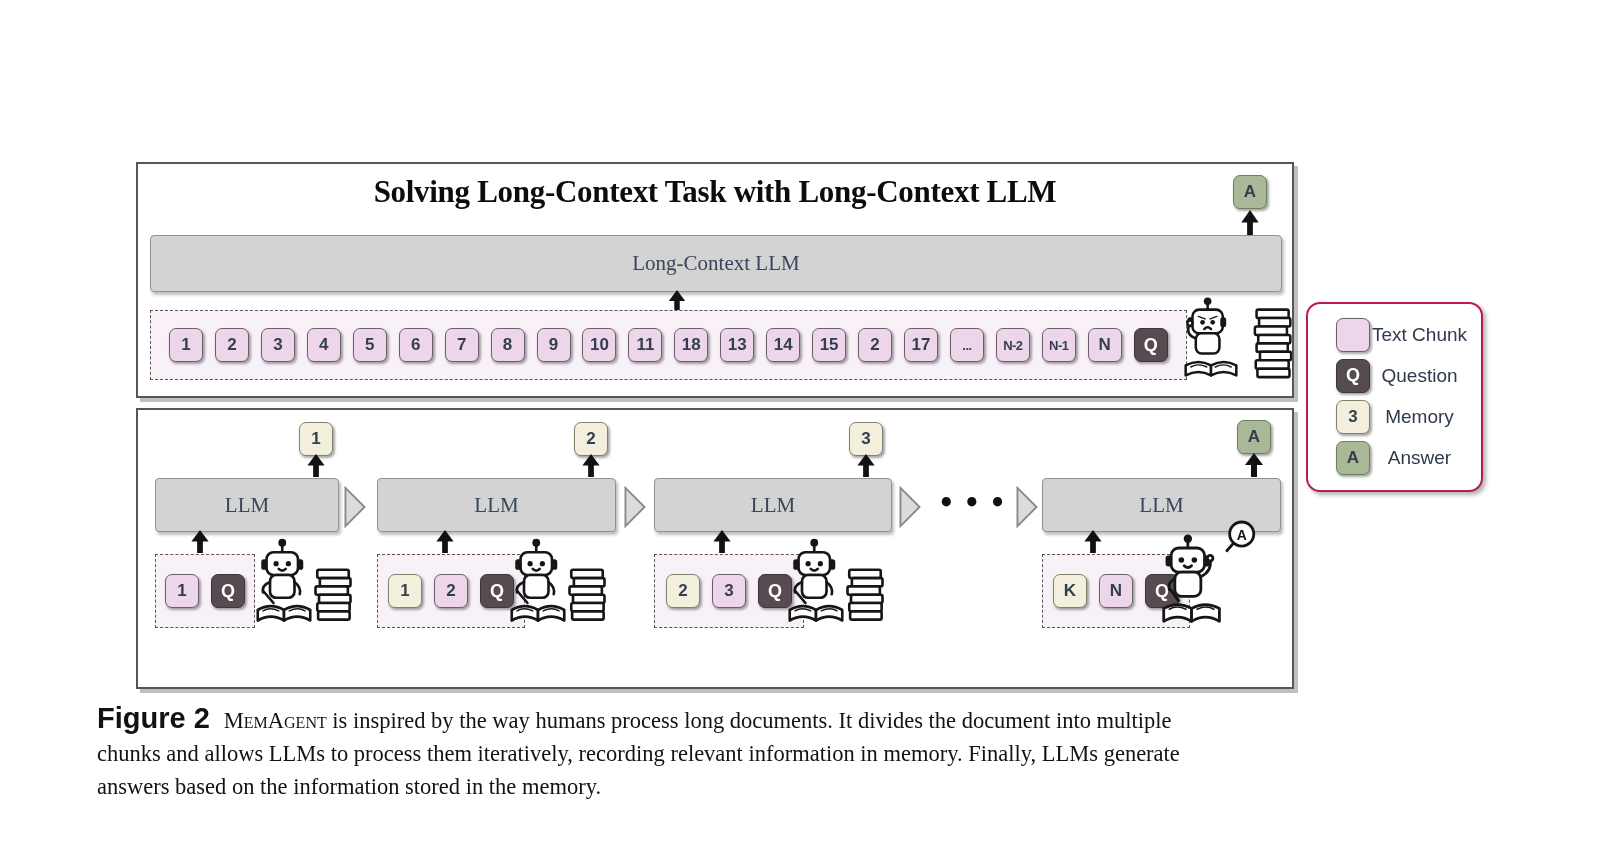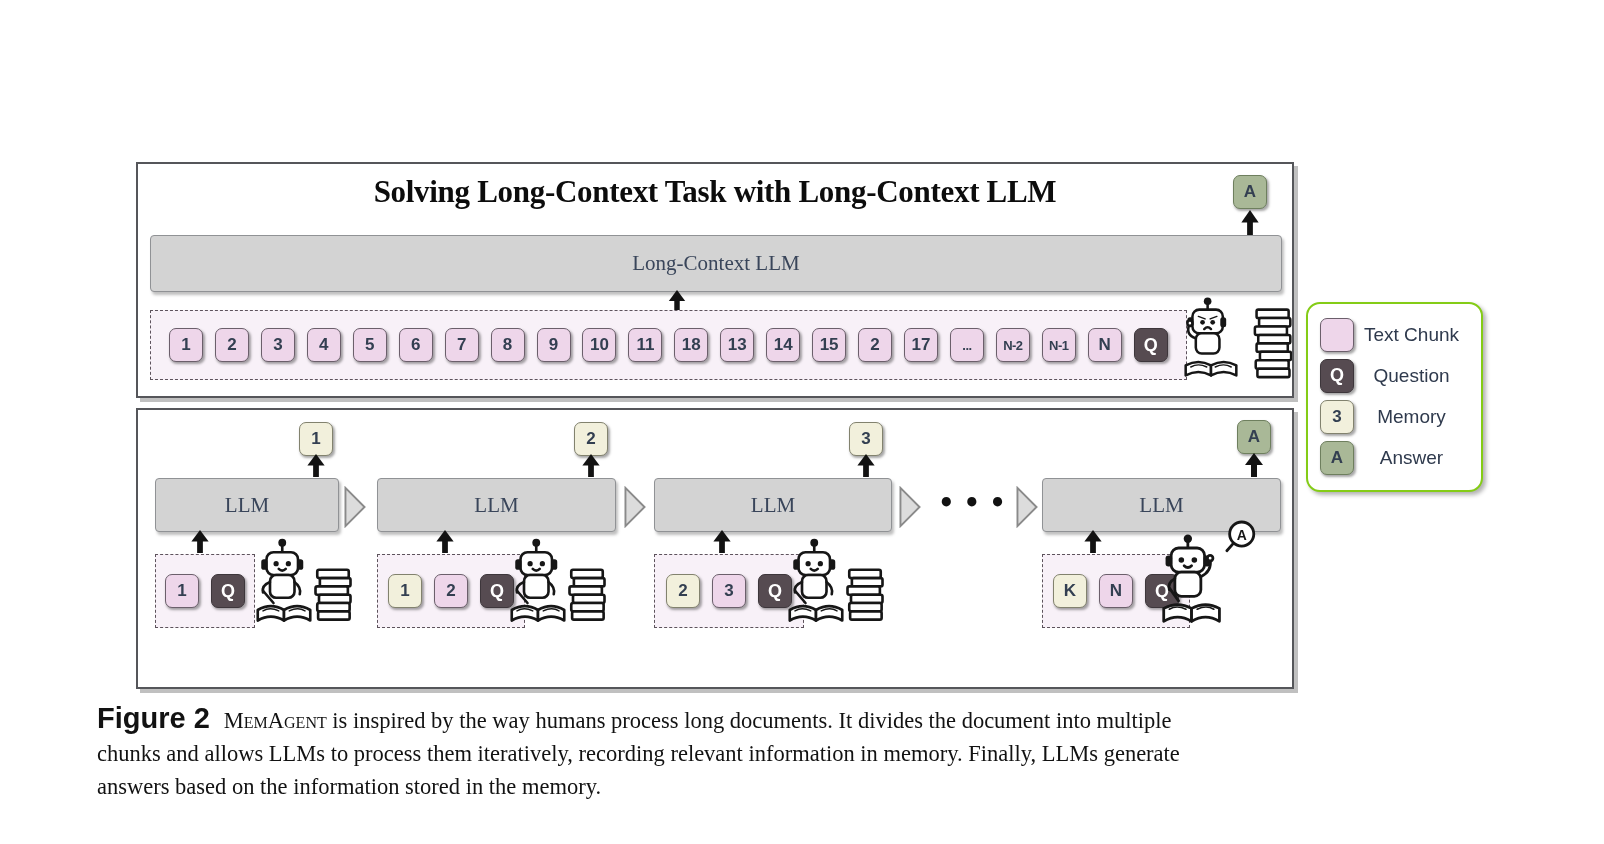--- a/index.html
+++ b/index.html
@@ -38,23 +38,23 @@
   .input-row{justify-content:center;gap:12px;}
 
   
   .arrow{position:absolute;width:18px;}
   .arrow polygon,.arrow rect{fill:#121212;}
   .chev{position:absolute;width:24px;height:42px;}
   .dots{position:absolute;font:bold 26px "DejaVu Sans",sans-serif;color:#111;
         letter-spacing:9px;}
 
   
-  .legend{position:absolute;box-sizing:border-box;background:#fff;border:2px solid #84cc16;
+  .legend{position:absolute;box-sizing:border-box;background:#fff;border:2px solid #be185d;
           border-radius:14px;box-shadow:3px 3px 4px rgba(0,0,0,.3);
-          padding:10px 12px 0 12px;}
+          padding:10px 12px 0 28px;}
   .legend-row{display:flex;align-items:center;height:41px;}
   .legend-label{flex:1;text-align:center;font-size:19px;color:#2f3a4d;}
 
   
   .bot{position:absolute;}
   .bot .ln{stroke:#161616;stroke-width:3;fill:#fff;stroke-linecap:round;stroke-linejoin:round;}
   .bot .fillb{fill:#161616;stroke:none;}
   .bot .thin{stroke:#161616;stroke-width:1.7;fill:none;stroke-linecap:round;}
   .bot .bubble-a{stroke:none;fill:#161616;font:700 15px "Liberation Sans",sans-serif;}
 

